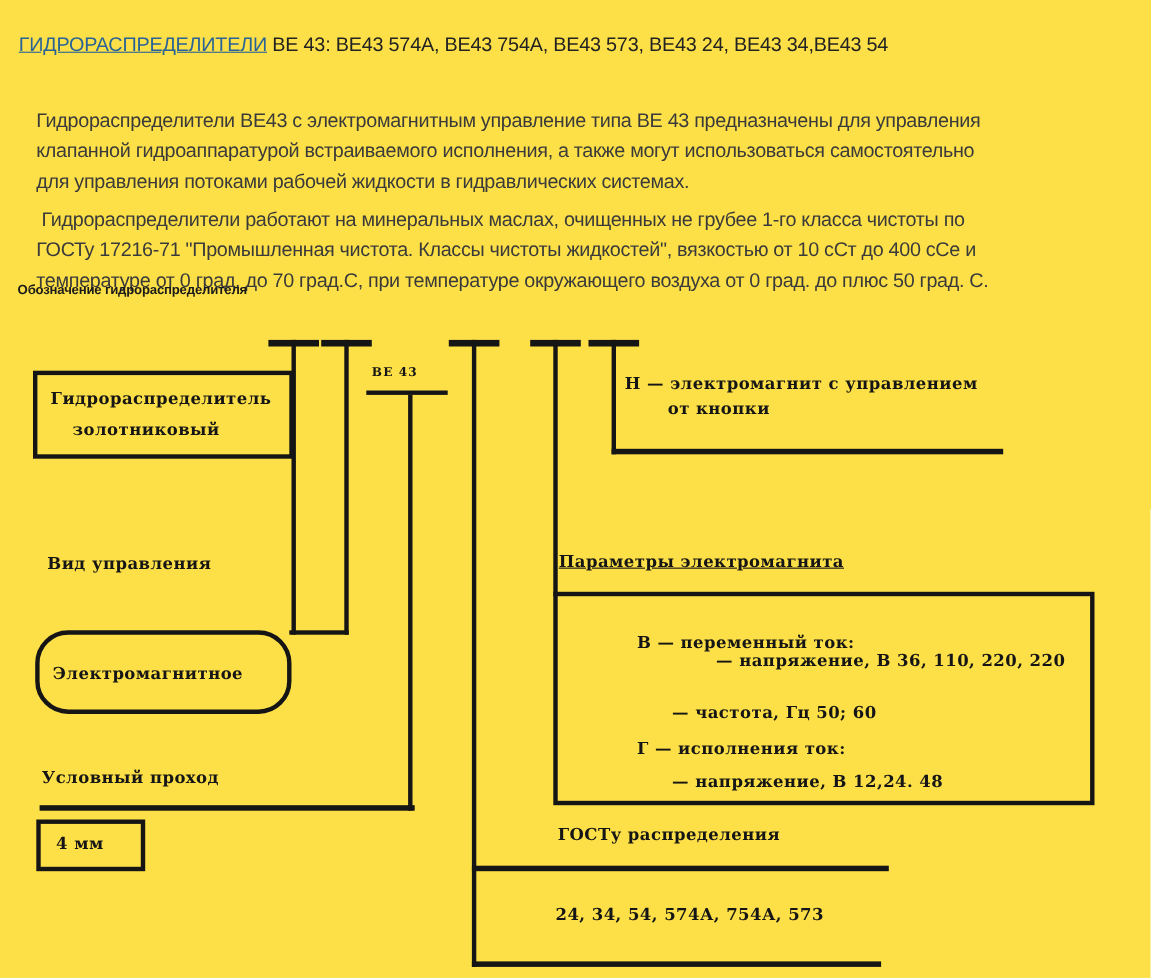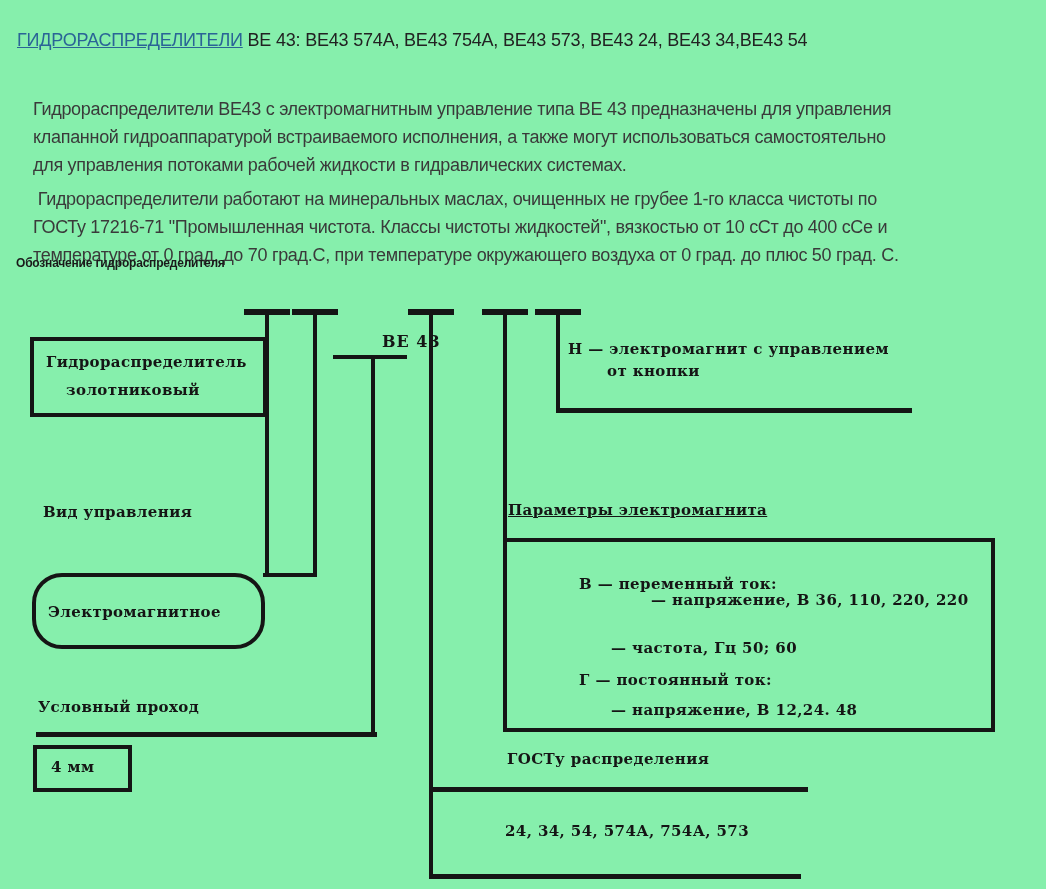--- a/index.html
+++ b/index.html
@@ -1,17 +1,17 @@
 <!DOCTYPE html>
 <html><head>
 <meta charset="utf-8">
 <style>
   html,body { margin:0; padding:0; background:#ffffff; }
   .page {
-    position:relative; width:1046px; height:889px; background:#86efac;
+    position:relative; width:1046px; height:889px; background:#fde047;
     font-family:"Liberation Sans", sans-serif; color:#333333; overflow:hidden;
   }
   .title {
     position:absolute; left:17px; top:30px; font-size:18px; letter-spacing:-0.2px;
     color:#222222; white-space:nowrap;
   }
   .title a { color:#2a6496; text-decoration:underline; cursor:pointer; }
   .para {
     position:absolute; left:17px; width:1020px; margin:16px;
     font-size:18px; line-height:28px; letter-spacing:-0.3px; color:#3a3a3a;
@@ -24,21 +24,21 @@
     font-size:12px; font-weight:bold; color:#1a1a1a; letter-spacing:-0.2px;
   }
   
   .diagram { position:absolute; left:0; top:300px; width:1046px; height:589px; }
   .vl, .hl { position:absolute; background:#151515; }
   .dbox { position:absolute; border:4px solid #151515; box-sizing:border-box; background:transparent; }
   .dtext {
     position:absolute; font-family:"DejaVu Serif", serif; font-weight:bold;
     font-size:15px; color:#151515; white-space:nowrap; letter-spacing:0.4px;
   }
-  .dtext-lg { font-size:16px; letter-spacing:1px;margin-left:44px; }
+  .dtext-lg { font-size:11px; letter-spacing:1px; }
 </style>
 </head>
 <body>
 
 <div class="page">
 
   <div class="title">
     <a href="#">ГИДРОРАСПРЕДЕЛИТЕЛИ</a><span> ВЕ 43: ВЕ43 574А, ВЕ43 754А, ВЕ43 573, ВЕ43 24, ВЕ43 34,ВЕ43 54</span>
   </div>
 
@@ -85,21 +85,21 @@
     <div class="hl" style="left:36px; top:432px; width:341px; height:5px;"></div>
     <div class="dbox" style="left:33px; top:445px; width:99px; height:47px;">
       <div class="dtext" style="left:14px; top:9px;">4 мм</div>
     </div>
 
     <div class="dtext" style="left:508px; top:201px;text-decoration:underline;">Параметры электромагнита</div>
     <div class="dbox" style="left:503px; top:238px; width:492px; height:194px;text-align:center;">
       <div class="dtext" style="left:72px;  top:33px;">В — переменный ток:</div>
       <div class="dtext" style="left:104px; top:49px;margin-left:40px;">— напряжение, В 36, 110, 220, 220</div>
       <div class="dtext" style="left:104px; top:97px;">— частота, Гц 50; 60</div>
-      <div class="dtext" style="left:72px;  top:129px;">Г — постоянный ток:</div>
+      <div class="dtext" style="left:72px;  top:129px;">Г — исполнения ток:</div>
       <div class="dtext" style="left:104px; top:159px;">— напряжение, В 12,24. 48</div>
     </div>
 
     <div class="dtext" style="left:568px; top:40px;">Н — электромагнит с управлением</div>
     <div class="dtext" style="left:607px; top:62px;">от кнопки</div>
     <div class="hl" style="left:556px; top:108px; width:356px; height:5px;"></div>
 
     <div class="dtext" style="left:507px; top:450px;">ГОСТу распределения</div>
     <div class="hl" style="left:429px; top:487px; width:379px; height:5px;"></div>
     <div class="hl" style="left:429px; top:574px; width:372px; height:5px;"></div>

